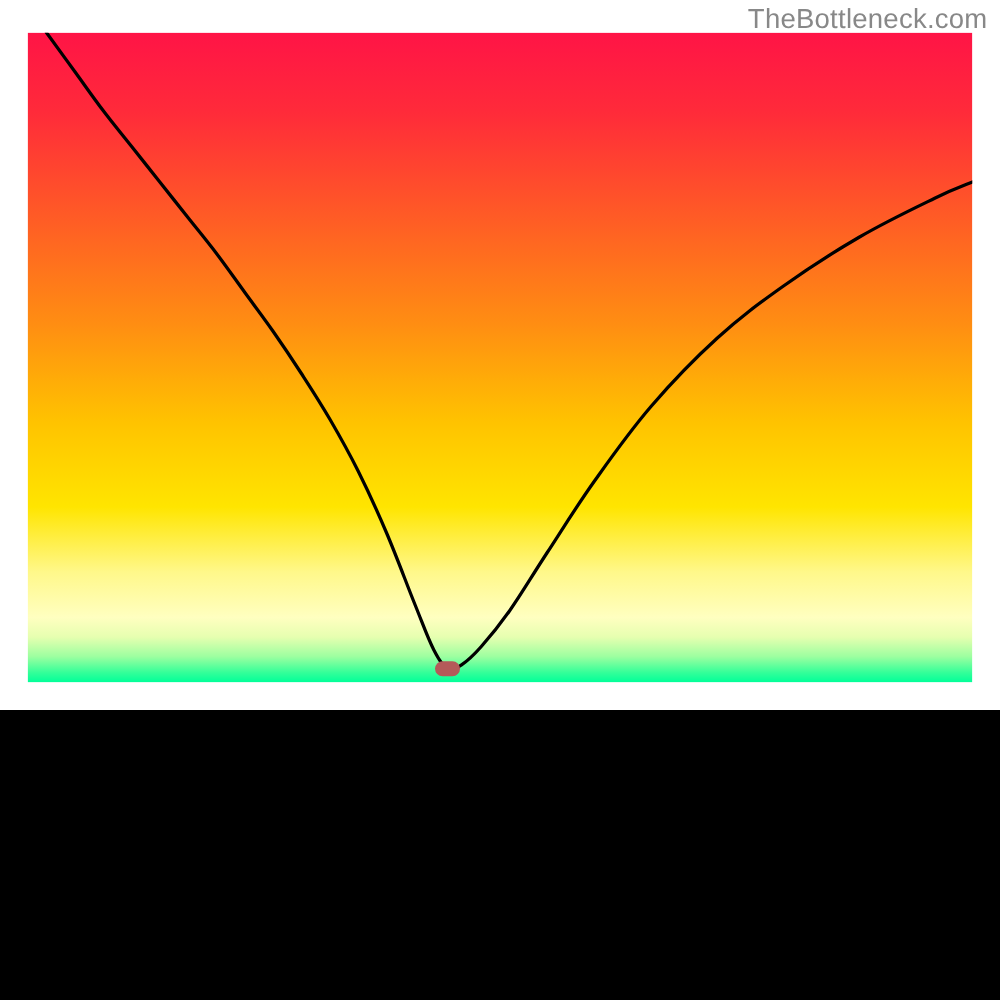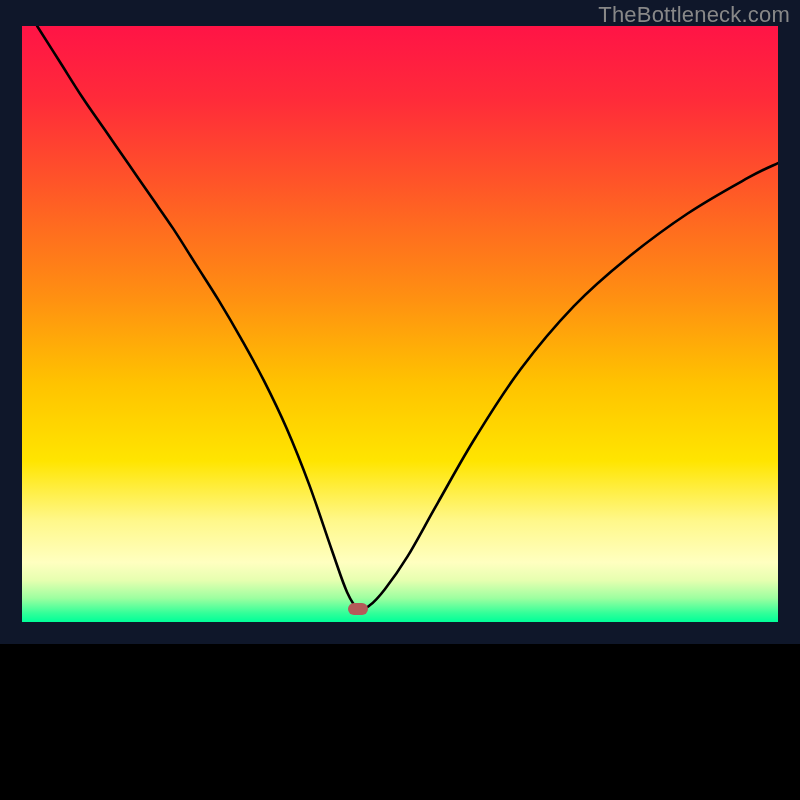--- a/index.html
+++ b/index.html
@@ -7,22 +7,22 @@
     padding: 0;
     width: 800px;
     height: 800px;
     overflow: hidden;
     background: #000;
     font-family: Arial, Helvetica, sans-serif;
   }
   .outer {
     position: relative;
     width: 800px;
-    height: 644px;
-    background: #0f172a;
+    height: 568px;
+    background: #ffffff;
   }
   .watermark {
     position: absolute;
     top: 2px;
     right: 10px;
     color: #888;
     font-size: 22px;
     font-weight: 500;
     z-index: 10;
     letter-spacing: 0.2px;

